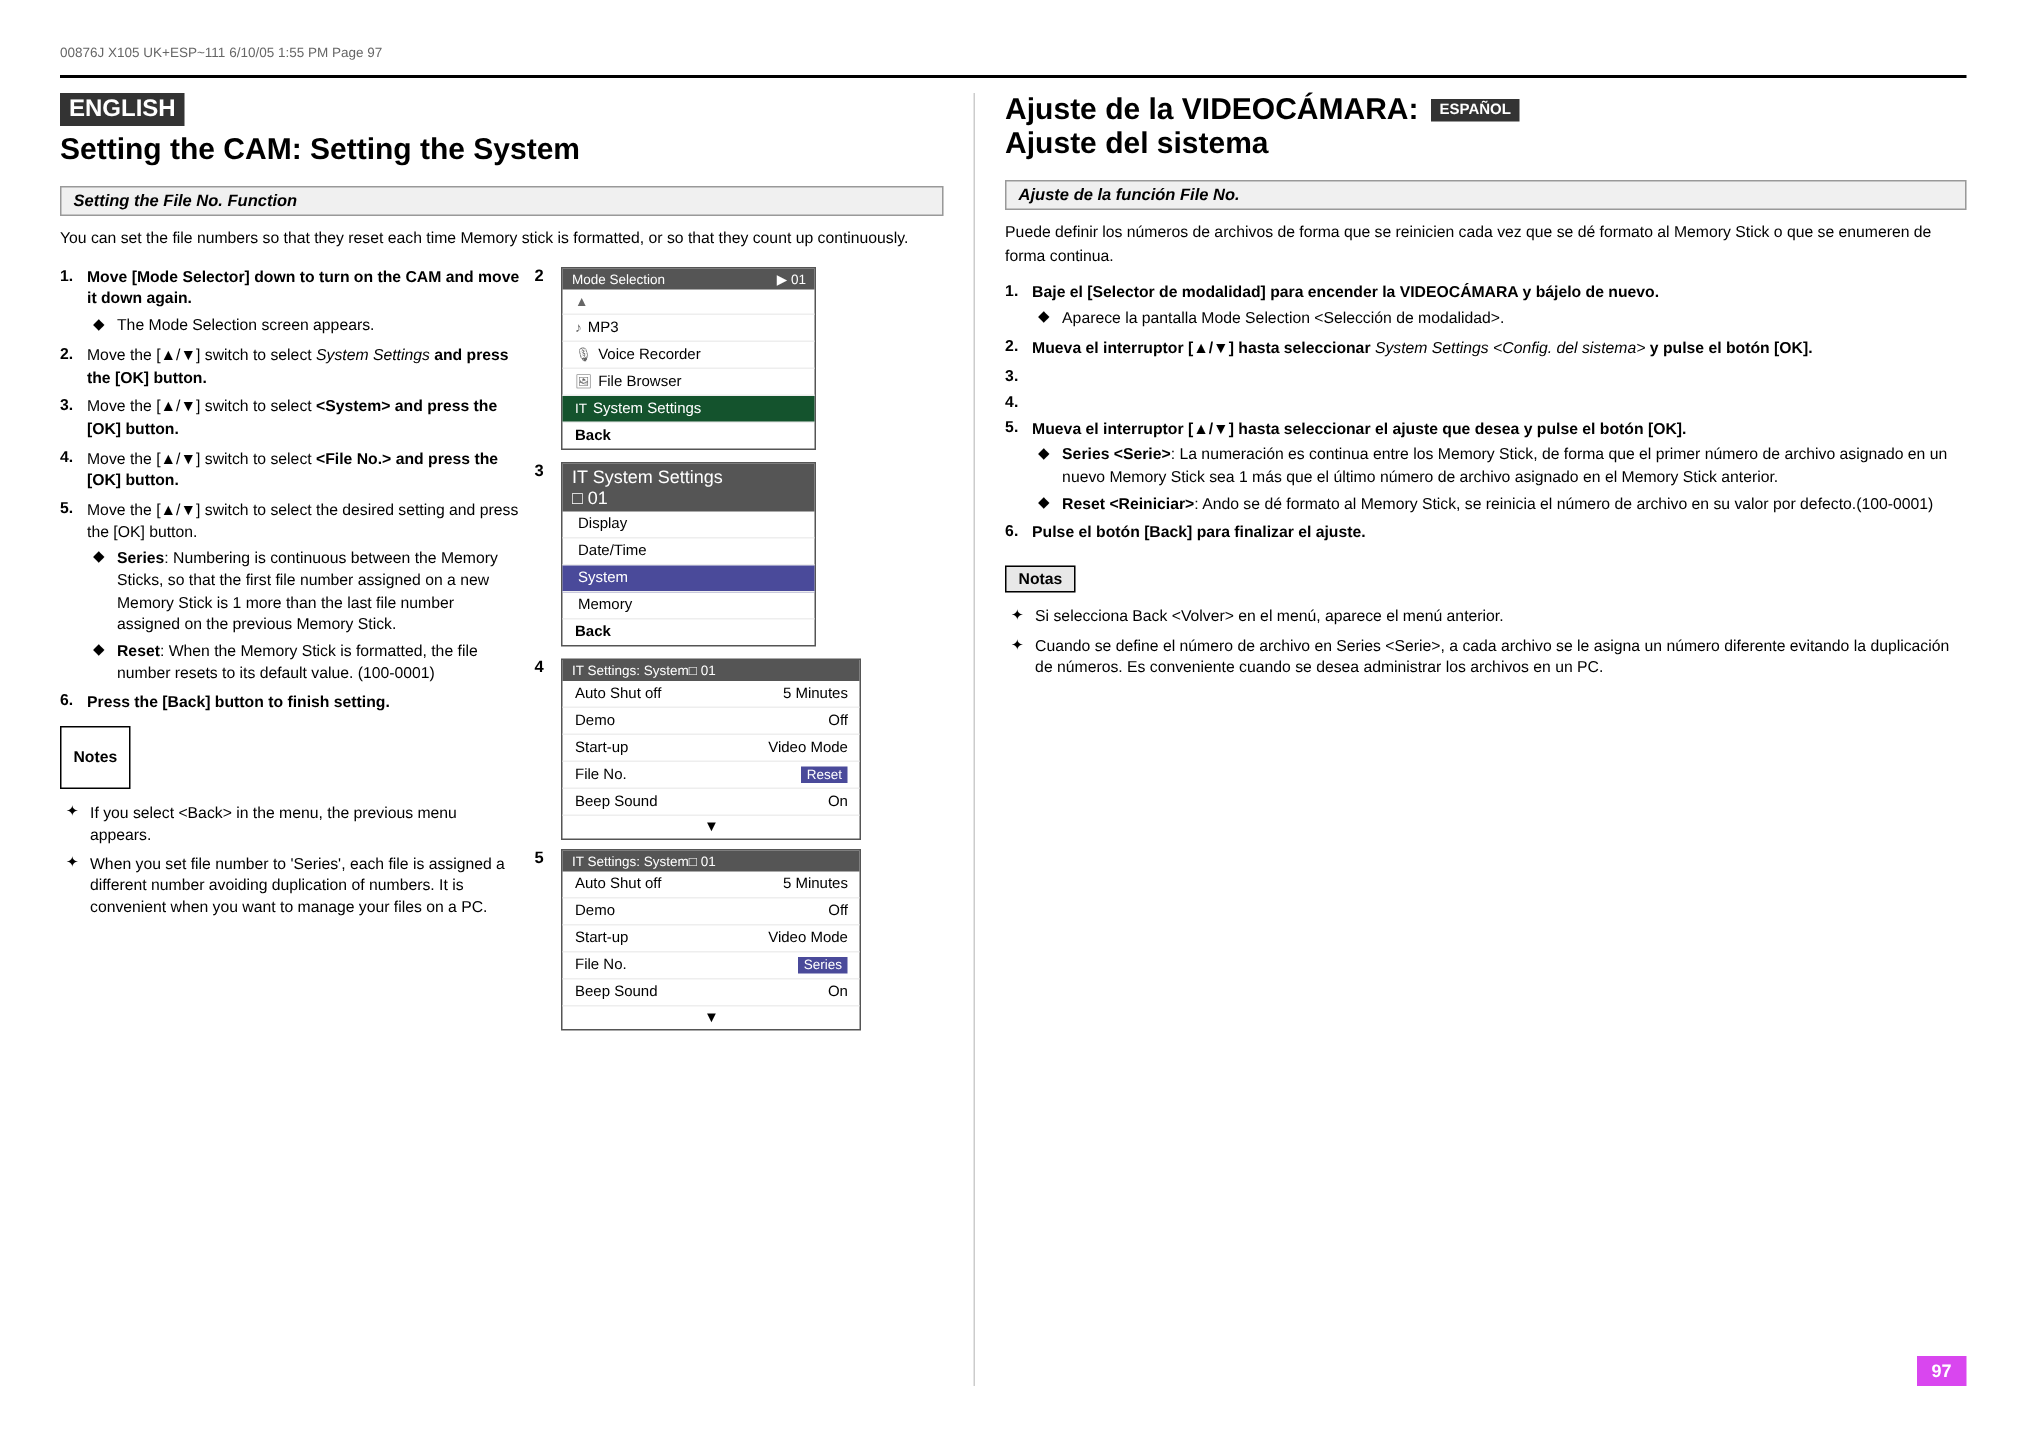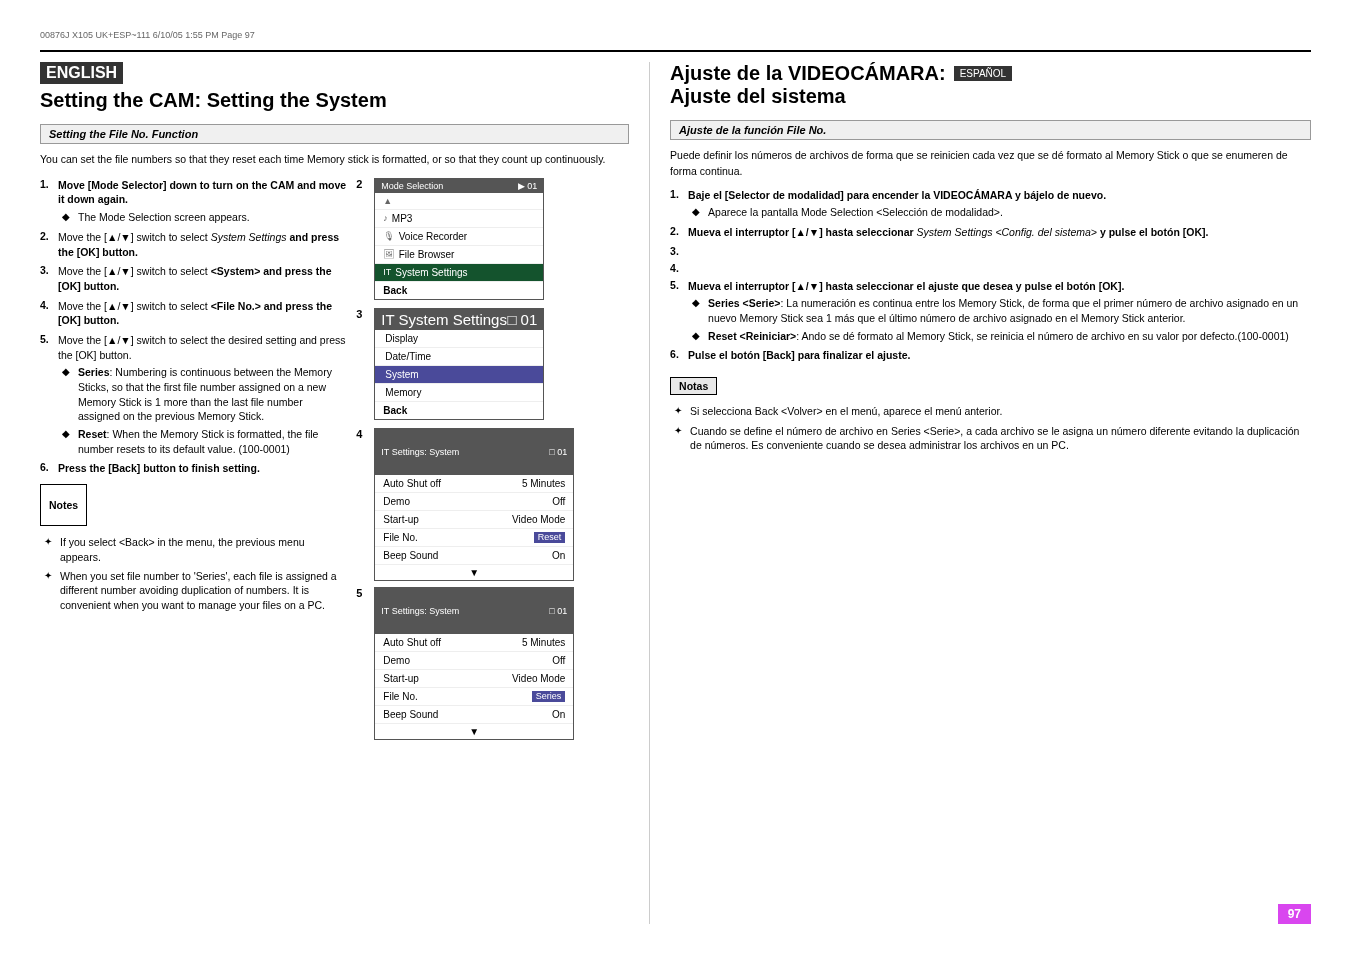--- a/index.html
+++ b/index.html
@@ -58,21 +58,21 @@
       font-weight: bold;
       display: inline-block;
       margin-bottom: 4px;
     }
 
     .espanol-badge {
       background: #333;
       color: #fff;
       padding: 2px 6px;
       font-size: 10px;
-      font-weight: normal;
+      font-weight: bold;
       display: inline-block;
     }
 
     .main-title {
       font-size: 20px;
       font-weight: bold;
       color: #000;
       line-height: 1.2;
     }
 
@@ -191,23 +191,24 @@
       border: 1px solid #555;
       background: #fff;
       min-width: 170px;
       font-size: 10px;
     }
 
     .sys-header {
       background: #555;
       color: #fff;
       padding: 2px 6px;
-      font-size: 15px;
+      font-size: 12px;
       display: flex;
       justify-content: space-between;
+      flex-direction: column;
     }
 
     .sys-item {
       padding: 3px 10px;
       border-bottom: 1px solid #eee;
       font-size: 10px;
     }
 
     .sys-item.selected {
       background: #4a4a9a;
@@ -218,24 +219,23 @@
     .detail-screen {
       border: 1px solid #555;
       background: #fff;
       min-width: 200px;
       font-size: 10px;
     }
 
     .detail-header {
       background: #555;
       color: #fff;
-      padding: 18px 6px;
+      padding: 2px 6px;
       font-size: 9px;
       display: flex;
-      justify-content: space-between;
     }
 
     .detail-row {
       padding: 3px 8px;
       border-bottom: 1px solid #eee;
       display: flex;
       justify-content: space-between;
       font-size: 10px;
     }
 

